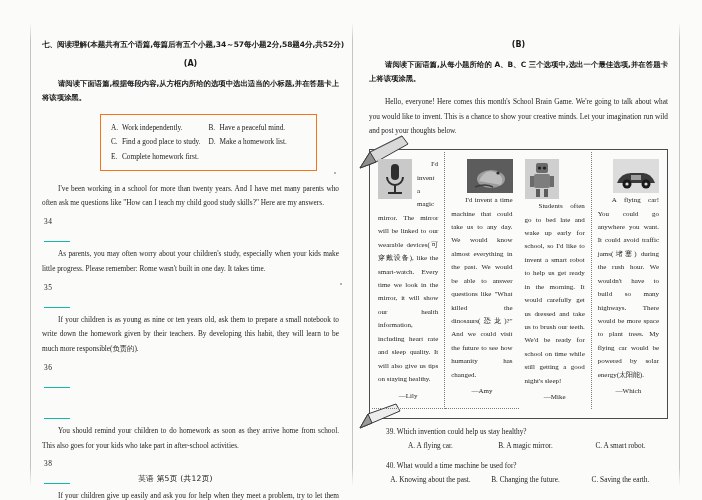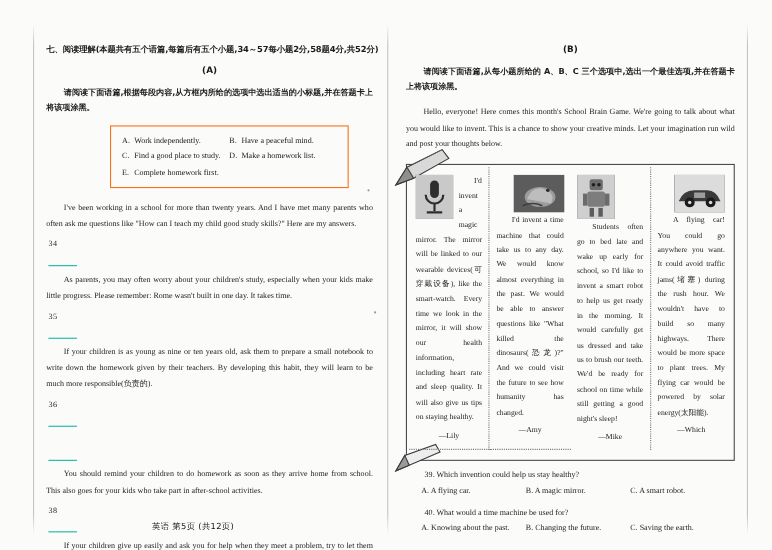--- a/index.html
+++ b/index.html
@@ -174,20 +174,21 @@
     color:#1d1d1d;
     margin:7px 0 0 17px;
     line-height:1.7;
   }
   .qopts{
     display:flex;
     font-size:7.3px;
     color:#1d1d1d;
     margin:2px 0 0 14px;
     line-height:1.7;
+    text-align:center;
   }
   .qopts span{width:33.33%;white-space:nowrap;}
 
   .dot{
     position:absolute;
     width:2px;height:2px;border-radius:50%;
     background:#9a9a9a;
   }
 </style>
 </head>

